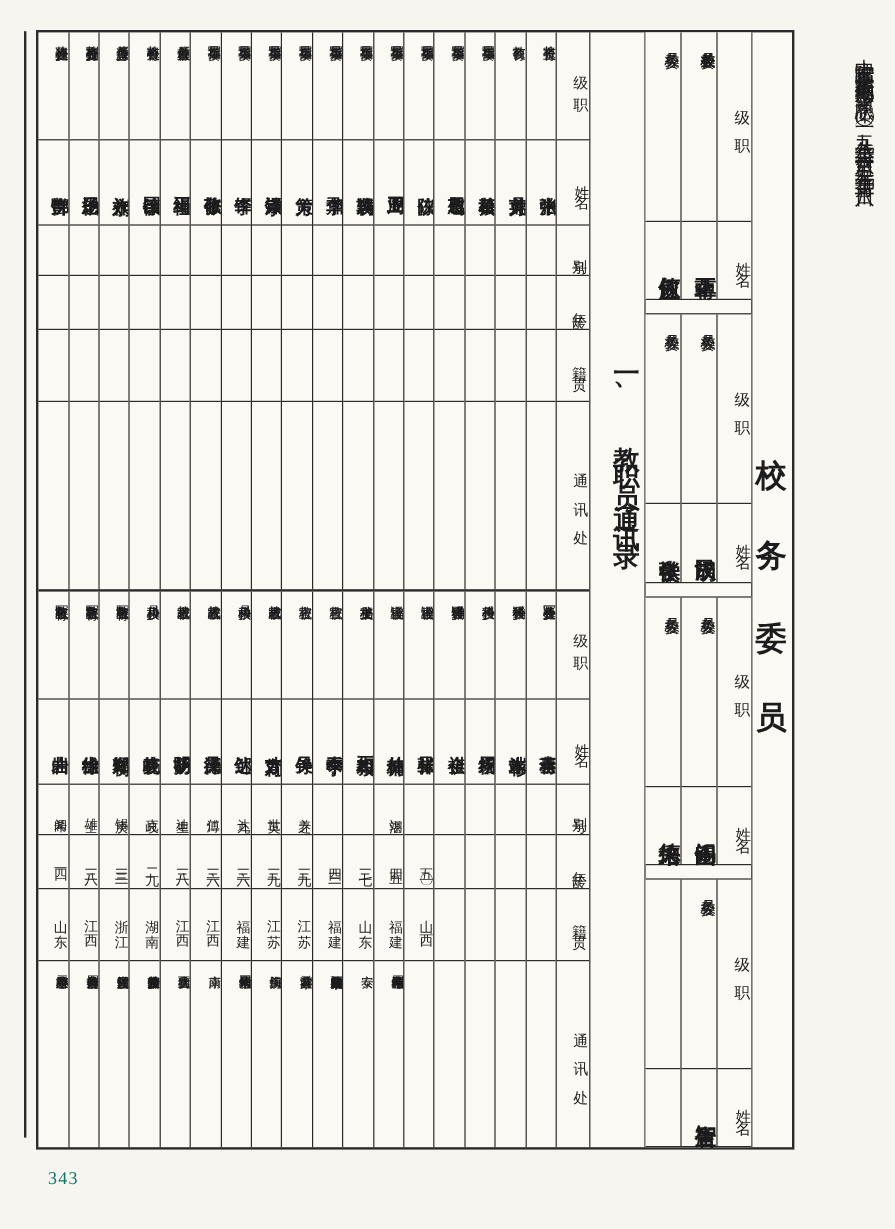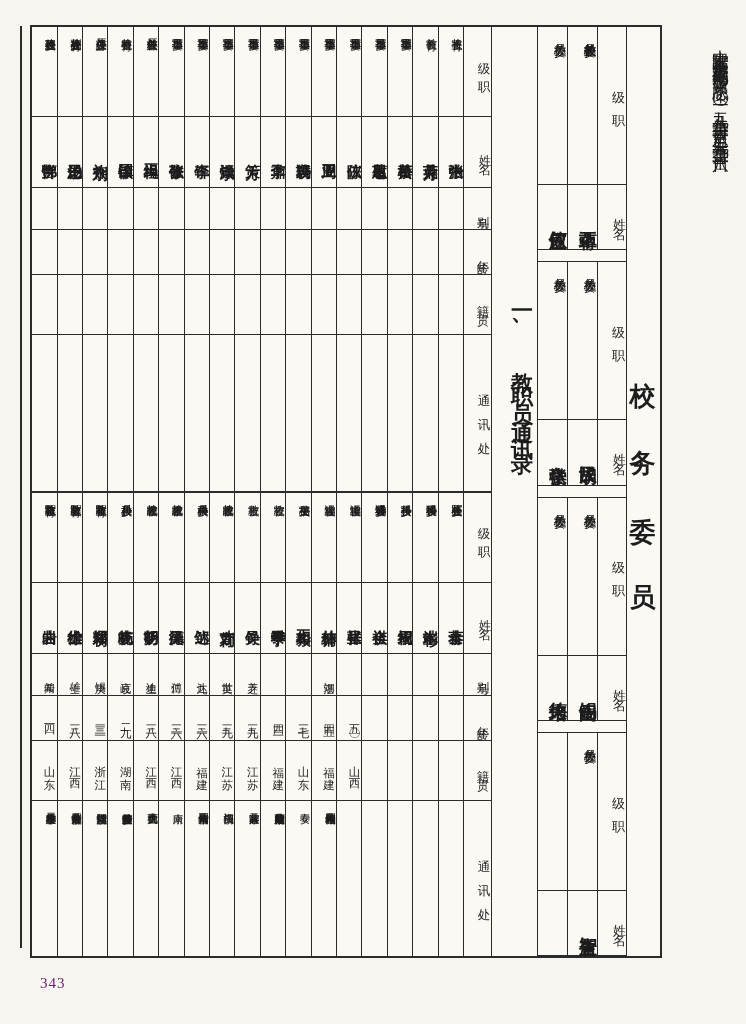--- a/index.html
+++ b/index.html
@@ -6,21 +6,21 @@
   body{
     width:746px;height:1024px;position:relative;
     background:#f7f5ef;
     font-family:"Liberation Serif","DejaVu Serif",serif;
     color:#1c1c1c;
     -webkit-font-smoothing:antialiased;
     overflow:hidden;
   }
   
   #gutter-line{position:absolute;left:20px;top:26px;width:2px;height:922px;background:#2b2b2b;}
-  #page-number{position:absolute;left:40px;top:975px;font-size:15px;color:#701a75;letter-spacing:1px;}
+  #page-number{position:absolute;left:40px;top:975px;font-size:15px;color:#0f766e;letter-spacing:1px;}
   
   #title-strip{position:absolute;left:668px;top:0;width:78px;height:1024px;}
   #title-line{position:absolute;left:18px;top:36px;width:42px;height:960px;
     writing-mode:vertical-rl;font-size:16.5px;line-height:1.0;letter-spacing:2px;text-align:left;}
   
   #frame{position:absolute;left:30px;top:25px;width:632px;height:933px;
     border:2px solid #2b2b2b;box-sizing:border-box;background:#fbf9f3;}
   
   #committee-label-col{position:absolute;right:0;top:0;width:34px;height:100%;
     border-left:1.5px solid #2b2b2b;box-sizing:border-box;}

